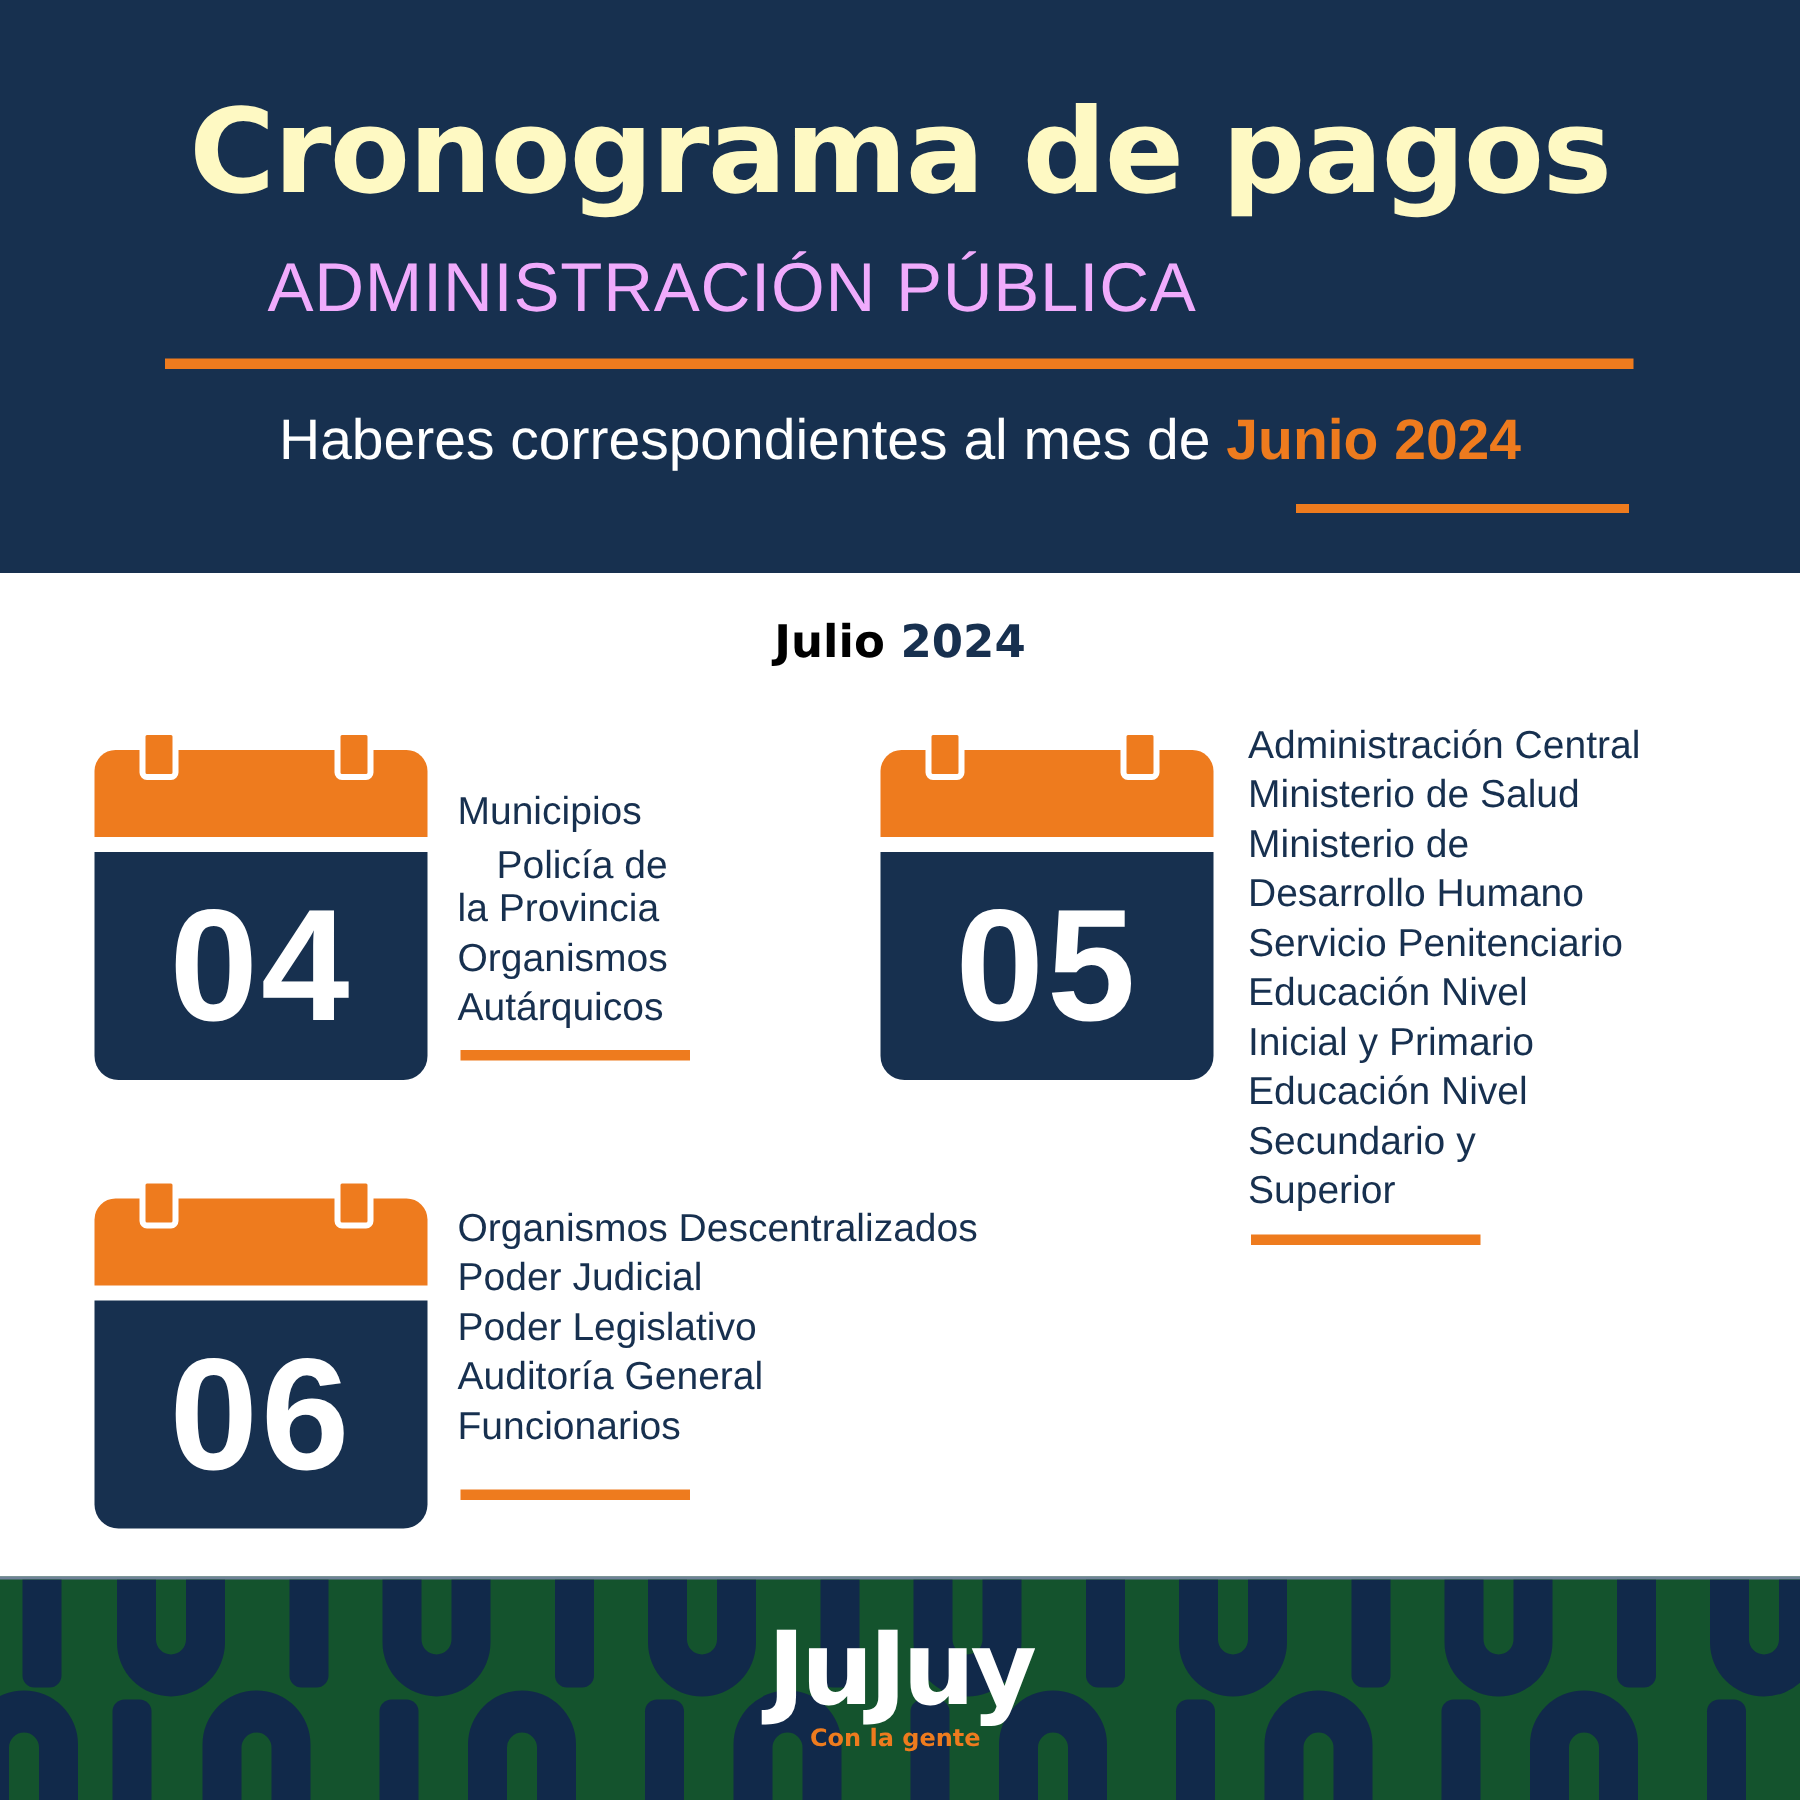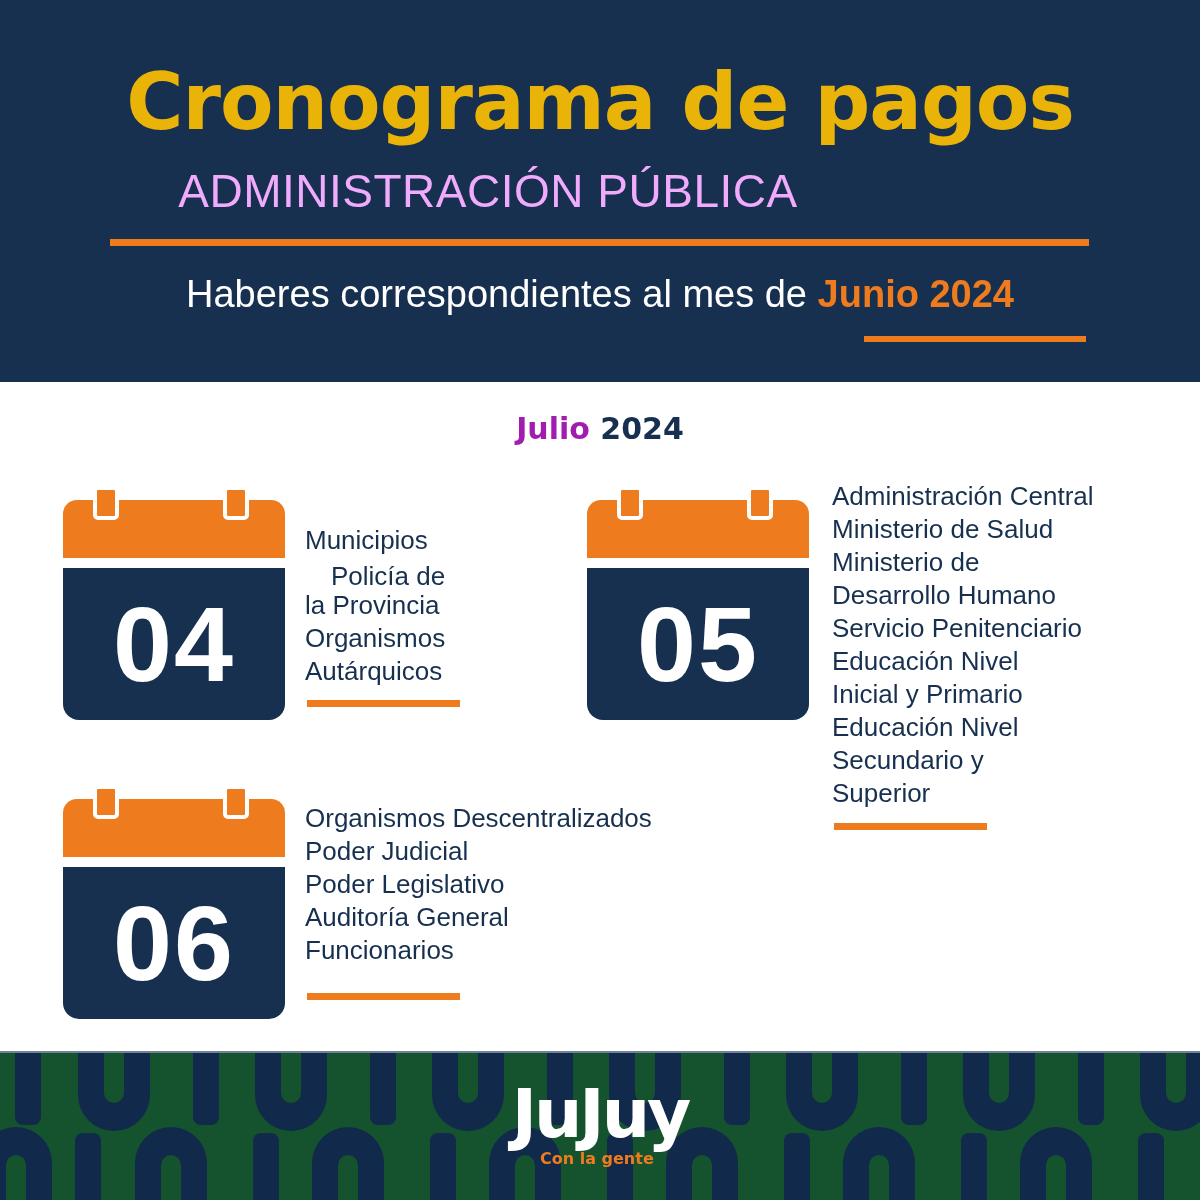--- a/index.html
+++ b/index.html
@@ -6,21 +6,21 @@
   html, body { width: 1200px; height: 1200px; overflow: hidden; background: #ffffff; }
   body { font-family: "DejaVu Sans", sans-serif; position: relative; }
 
   .header {
     position: absolute; left: 0; top: 0; width: 1200px; height: 382px;
     background: #17304f;
   }
   .title {
     position: absolute; left: 0; top: 52px; width: 1200px; text-align: center;
     font-family: "DejaVu Sans", sans-serif; font-weight: bold;
-    font-size: 78px; letter-spacing: -1px; color: #eab308; line-height: 100px;
+    font-size: 78px; letter-spacing: -1px; color: #fef9c3; line-height: 100px;
   }
   .subtitle {
     position: absolute; left: 0; top: 163px; width: 976px; text-align: center;
     font-family: "Liberation Sans", sans-serif; font-size: 46px; color: #f0abfc;
     line-height: 56px; letter-spacing: 0.5px;
   }
   .rule-top {
     position: absolute; left: 110px; top: 239px; width: 979px; height: 7px; background: #ee7b1e;
   }
   .haberes {
@@ -29,21 +29,21 @@
   }
   .haberes .hl { color: #ee7b1e; font-weight: bold; }
   .rule-small {
     position: absolute; left: 864px; top: 336px; width: 222px; height: 6px; background: #ee7b1e;
   }
 
   .month-heading {
     position: absolute; left: 0; top: 408px; width: 1200px; text-align: center;
     font-family: "DejaVu Sans", sans-serif; font-weight: bold; font-size: 30px; line-height: 42px;
   }
-  .month-heading .m { color: #a21caf; }
+  .month-heading .m { color: #000000; }
   .month-heading .y { color: #17304f; }
 
   .cal { position: absolute; width: 222px; height: 236px; }
   .cal .top {
     position: absolute; left: 0; top: 14px; width: 222px; height: 58px;
     background: #ee7b1e; border-radius: 14px 14px 0 0;
   }
   .cal .ring {
     position: absolute; top: 0; width: 26px; height: 34px;
     background: #ee7b1e; border: 4px solid #ffffff; border-radius: 5px;

